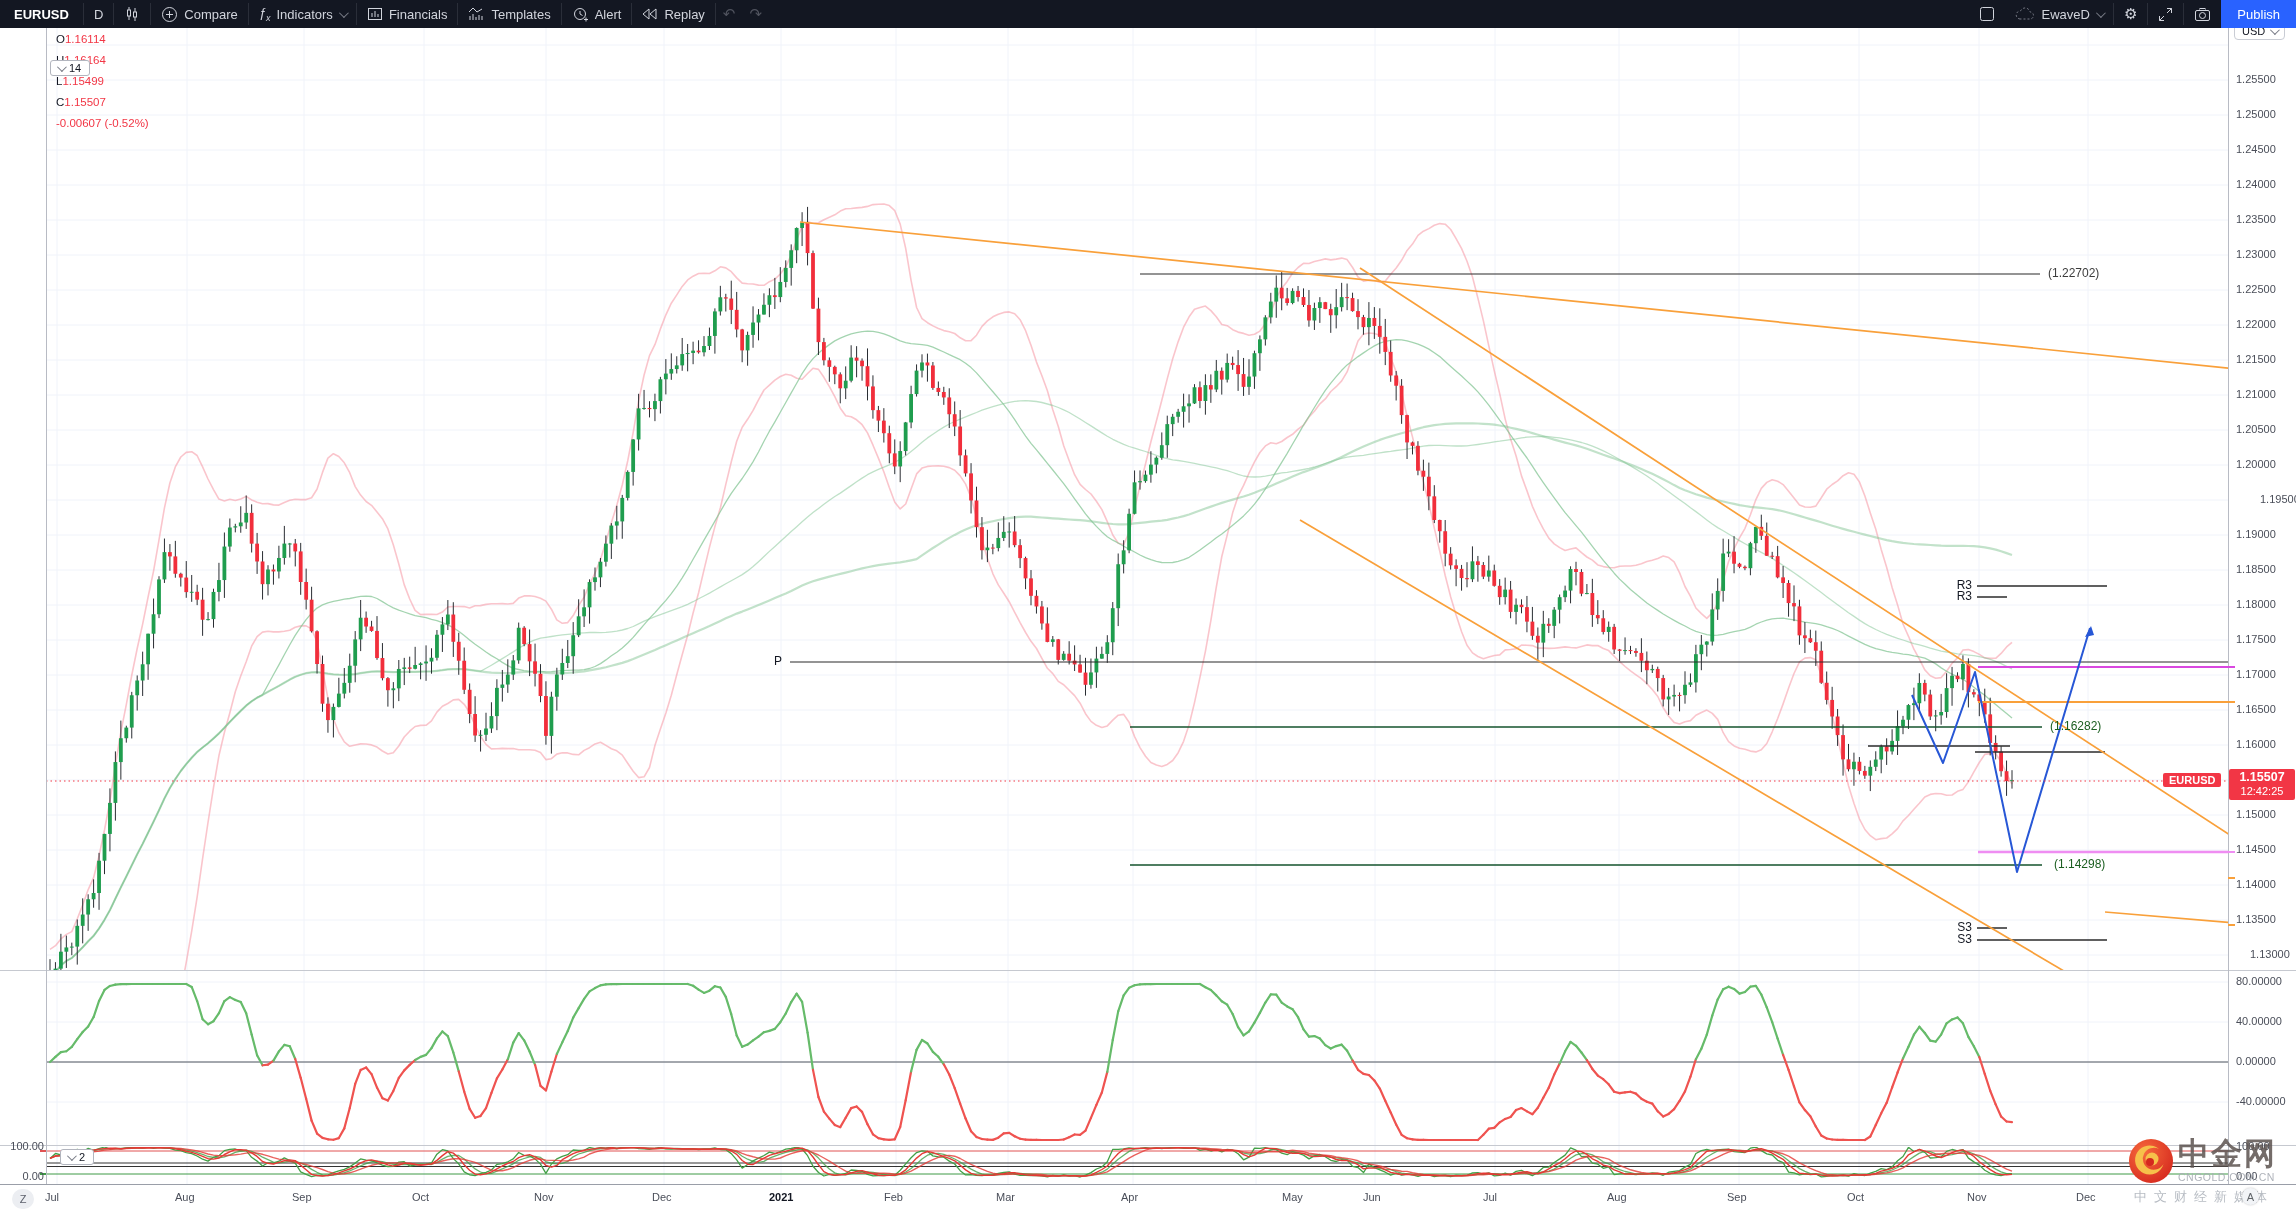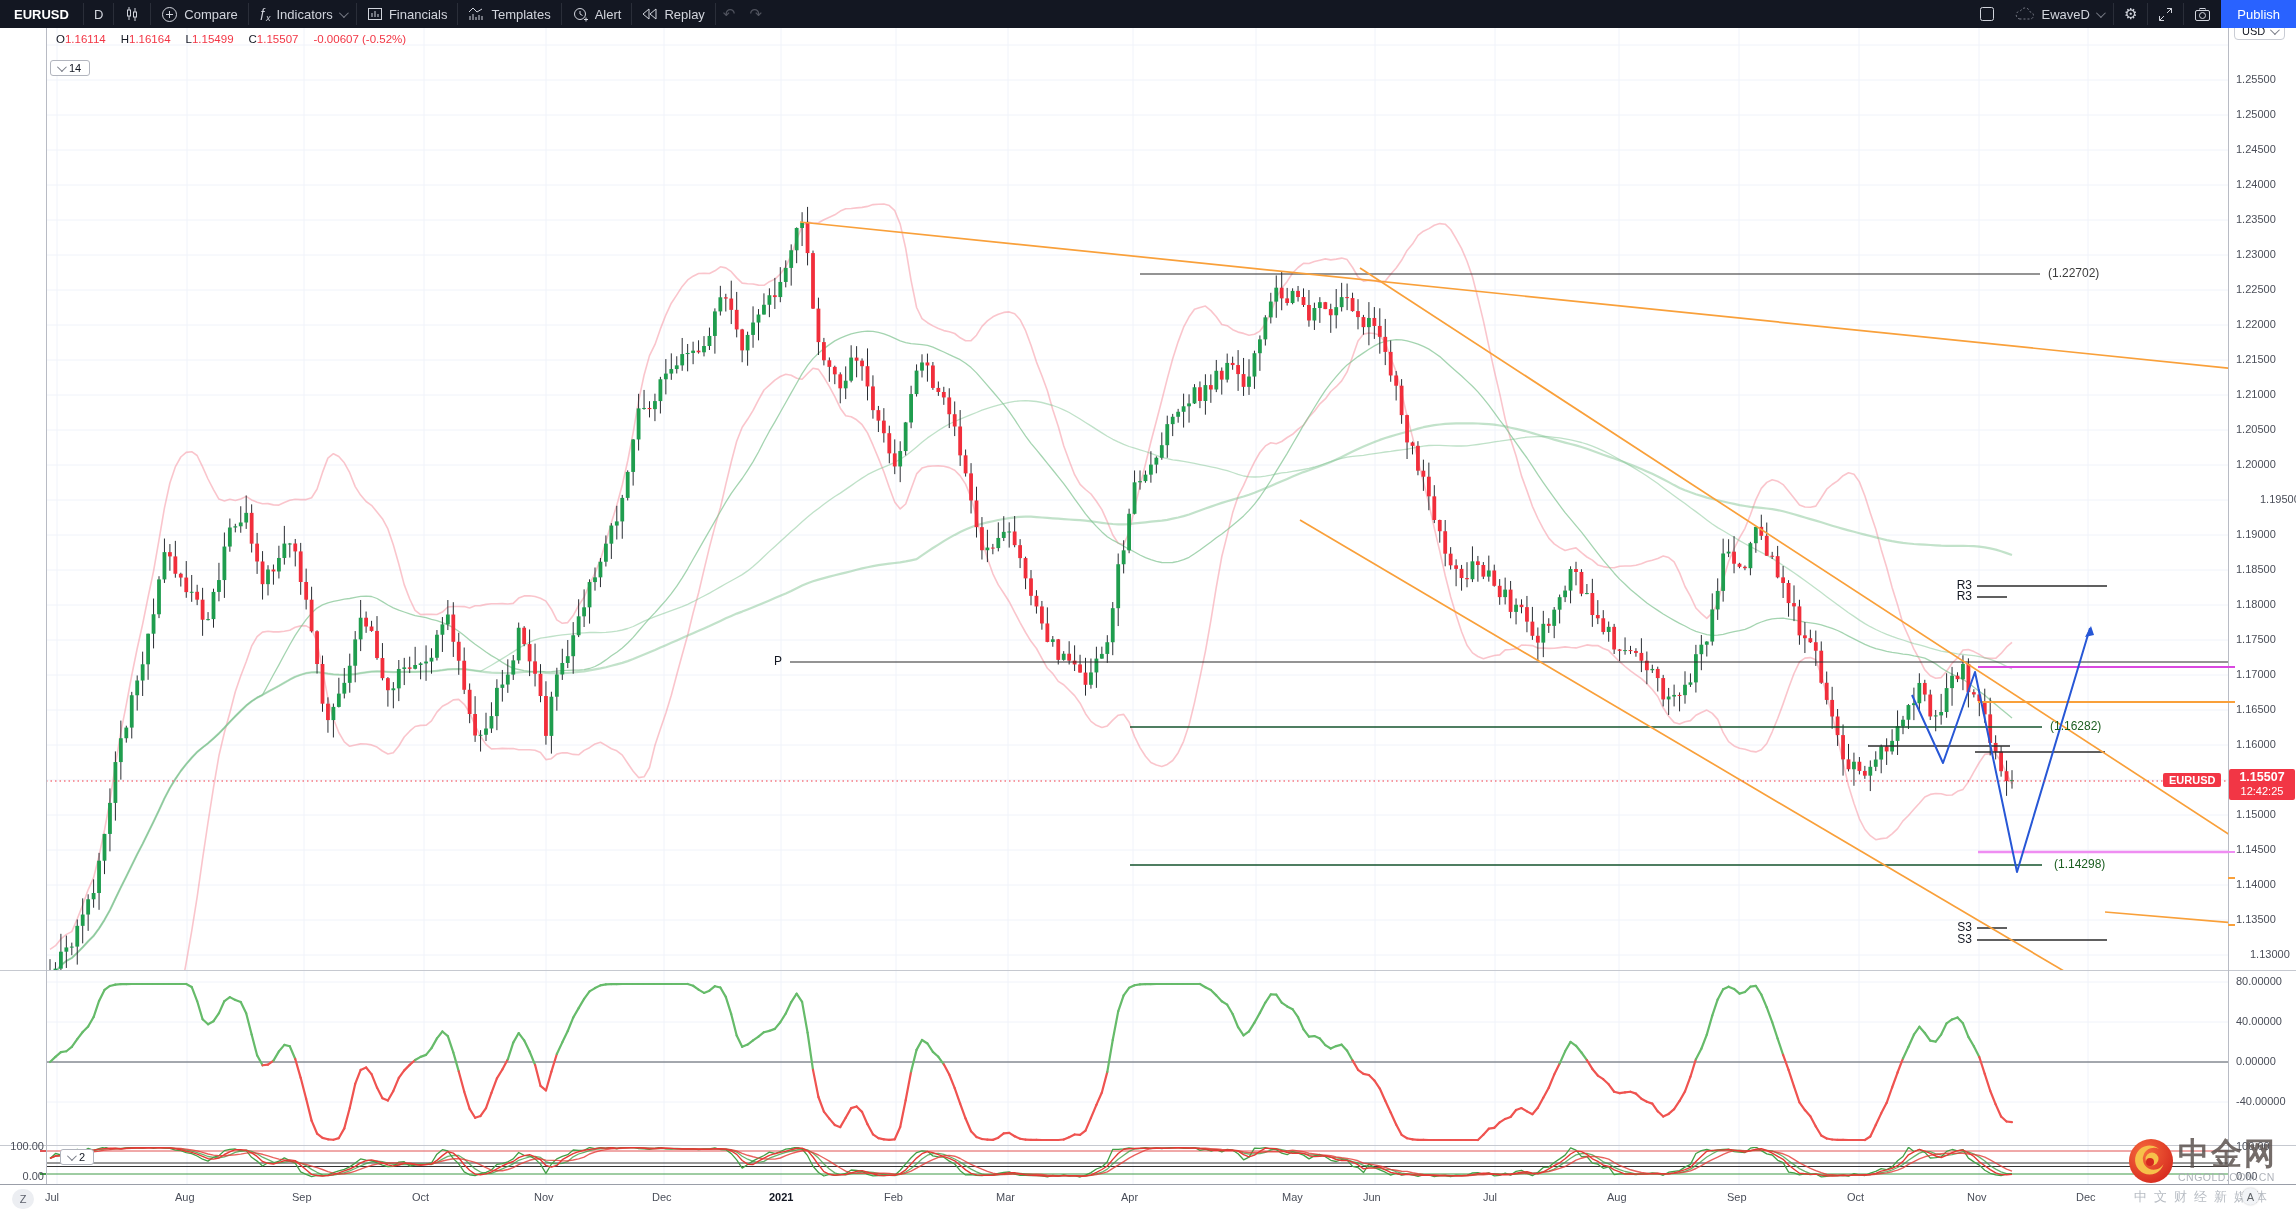--- a/index.html
+++ b/index.html
@@ -11,21 +11,21 @@
   .tb-sym{font-weight:bold;font-size:13px;color:#fff;padding:0 14px;}
   .tb-right{margin-left:auto;display:flex;align-items:center;height:100%;}
   .tb-undo{color:#50535e;font-size:15px;padding:0 7px;}
   .publish{background:#2962ff;color:#fff;height:100%;display:flex;align-items:center;padding:0 16px;font-size:13px;cursor:pointer;}
   .chev{display:inline-block;width:6px;height:6px;border-right:1.5px solid #787b86;border-bottom:1.5px solid #787b86;transform:rotate(45deg) translateY(-2px);}
   .icon-svg{display:block;}
   
   #chart-svg{position:absolute;left:0;top:0;z-index:1;}
   .ovl{position:absolute;z-index:10;}
   
-  #legend{left:56px;top:33px;font-size:11.5px;display:flex;gap:15px;white-space:nowrap;}
+  #legend{left:56px;top:33px;font-size:11.5px;display:flex;gap:9px;white-space:nowrap;flex-direction:column;}
   #legend .k{color:#131722;} #legend .v{color:#f23645;} #legend .chg{color:#f23645;}
   .collapse-btn{display:flex;align-items:center;gap:5px;background:#fff;border:1px solid #b2b5be;border-radius:3px;color:#131722;font-size:11px;padding:1px 8px 1px 6px;cursor:pointer;}
   #ind-collapse{left:50px;top:60px;}
   #stoch-collapse{left:60px;top:1149px;}
   
   .tick{position:absolute;font-size:11px;color:#4a4e59;white-space:nowrap;z-index:9;}
   .anno{position:absolute;font-size:12px;white-space:nowrap;z-index:9;}
   
   #sym-tag{left:2163px;top:773px;background:#f23645;color:#fff;font-weight:bold;font-size:11px;padding:1px 6px;border-radius:2px;z-index:12;}
   #price-tag{left:2229px;top:769px;width:66px;background:#f23645;color:#fff;text-align:center;border-radius:2px;z-index:12;padding:1px 0 2px 0;}

